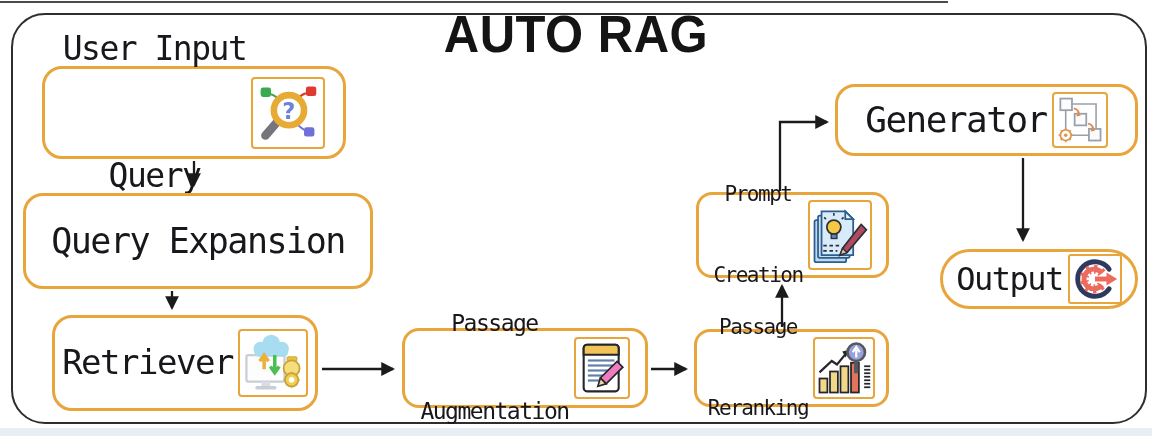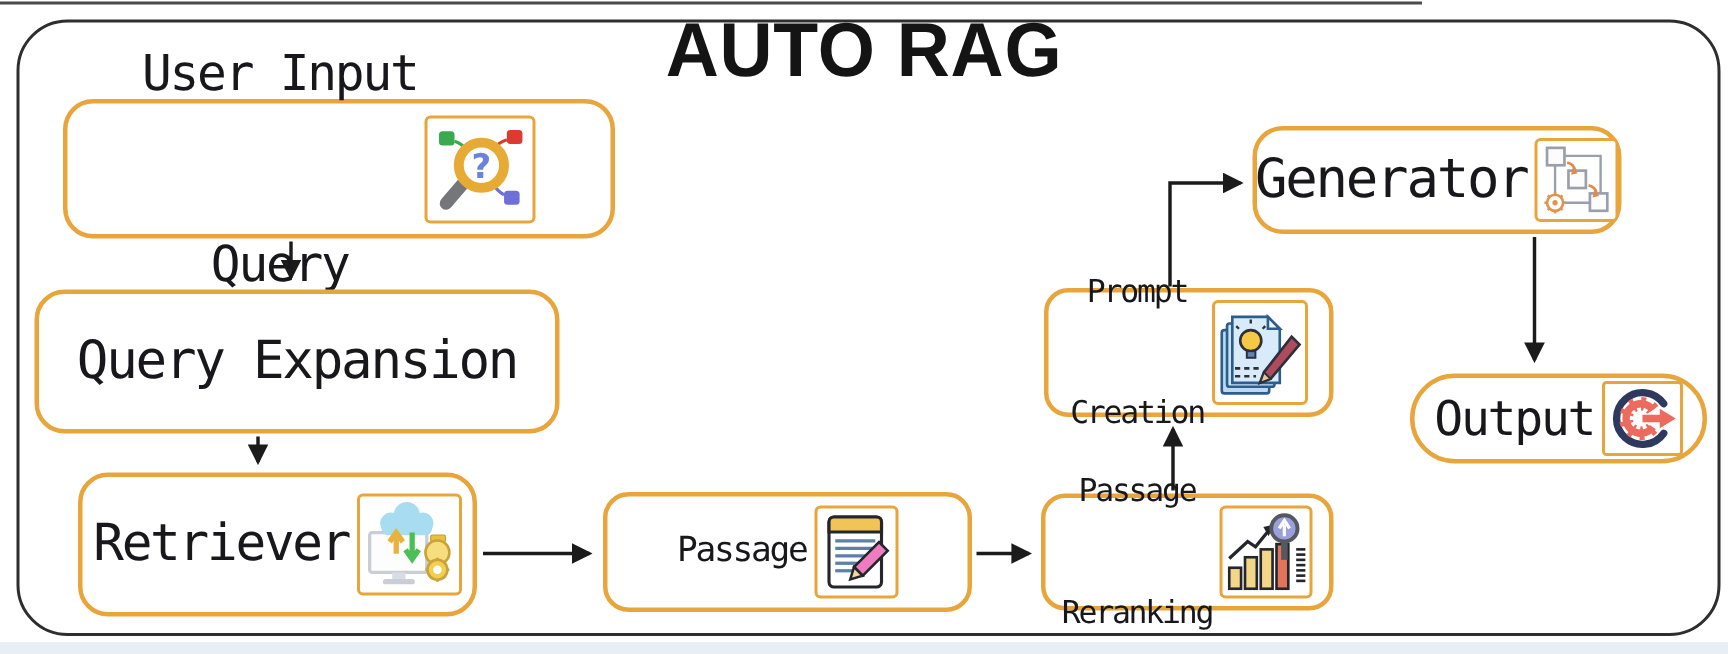--- a/index.html
+++ b/index.html
@@ -11,27 +11,27 @@
          border-radius:34px;box-sizing:border-box;background:#ffffff;}
   .title{position:absolute;left:0;right:0;top:6px;margin:0;text-align:center;
          font-family:"Liberation Sans", sans-serif;font-weight:900;font-size:49px;
          letter-spacing:0.5px;color:#141414;transform:scaleY(1.04);}
   .node{position:absolute;background:#fff;border:3px solid #E8A53C;border-radius:20px;
         box-sizing:border-box;display:flex;align-items:center;justify-content:center;
         gap:5px;color:#17171c;}
   .label{text-align:center;line-height:1.28;letter-spacing:-1.5px;white-space:pre;}
   .icon-frame{border:2px solid #E8A53C;border-radius:4px;background:#fff;box-sizing:border-box;
         display:flex;align-items:center;justify-content:center;flex:0 0 auto;}
-  #n1{left:42px;top:66px;width:368px;height:93px;font-size:33px;}
+  #n1{left:42px;top:66px;width:304px;height:93px;font-size:33px;}
   #n2{left:23px;top:193px;width:350px;height:96px;font-size:35px;align-items:center;}
   #n3{left:52px;top:315px;width:266px;height:96px;font-size:34px;}
   #n4{left:402px;top:328px;width:246px;height:80px;font-size:23px;border-radius:17px;}
   #n5{left:694px;top:329px;width:195px;height:78px;font-size:21px;border-radius:16px;}
   #n6{left:696px;top:192px;width:193px;height:86px;font-size:21px;border-radius:16px;}
-  #n7{left:835px;top:84px;width:246px;height:72px;font-size:36px;}
+  #n7{left:835px;top:84px;width:303px;height:72px;font-size:36px;}
   #n8{left:940px;top:249px;width:198px;height:60px;font-size:32px;border-radius:30px;}
   .edges{position:absolute;left:0;top:0;pointer-events:none;}
 </style>
 </head>
 <body>
 
 <div class="canvas">
 
   <div class="top-edge-line"></div>
   <div class="frame"></div>
@@ -107,20 +107,21 @@
         </g>
         <circle cx="57" cy="54" r="7.5" fill="#f2cf4e" stroke="#caa23a" stroke-width="2"></circle>
         <circle cx="57" cy="54" r="3.2" fill="#ffffff"></circle>
       </svg>
     </div>
   </div>
 
   <div class="node" id="n4">
     <div class="label">
       <div>Passage</div>
+      <div>Augmentation</div>
     </div>
     <div class="icon-frame" style="width:56px;height:62px">
       <svg width="50" height="56" viewBox="0 0 60 64">
         <rect x="8" y="4" width="42" height="56" rx="4" fill="#ffffff" stroke="#23262b" stroke-width="2.5"></rect>
         <path d="M8,8 a4,4 0 0 1 4,-4 h34 a4,4 0 0 1 4,4 v8 h-42 z" fill="#f2c357" stroke="#23262b" stroke-width="2.5"></path>
         <g stroke="#5d7fa8" stroke-width="2.6">
           <line x1="13" y1="23" x2="45" y2="23"></line>
             <line x1="13" y1="29" x2="45" y2="29"></line>
           <line x1="13" y1="35" x2="45" y2="35"></line>
             <line x1="13" y1="41" x2="36" y2="41"></line>

